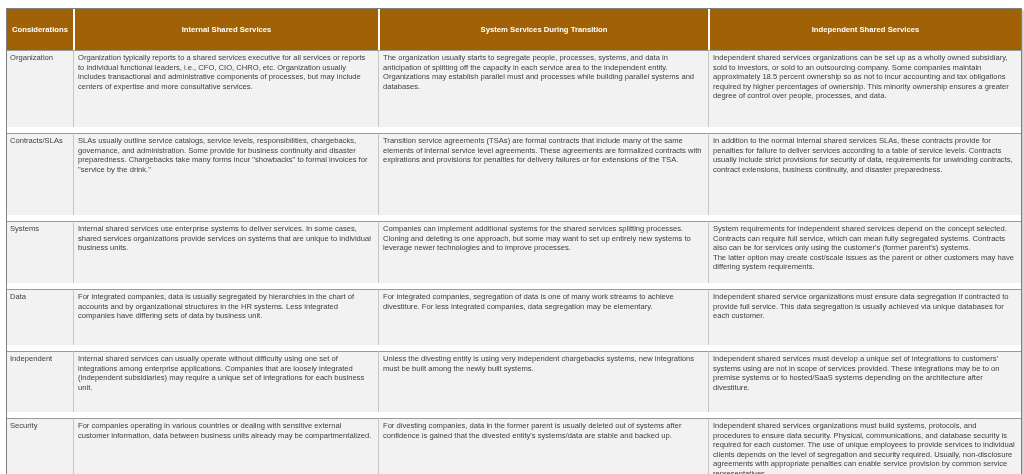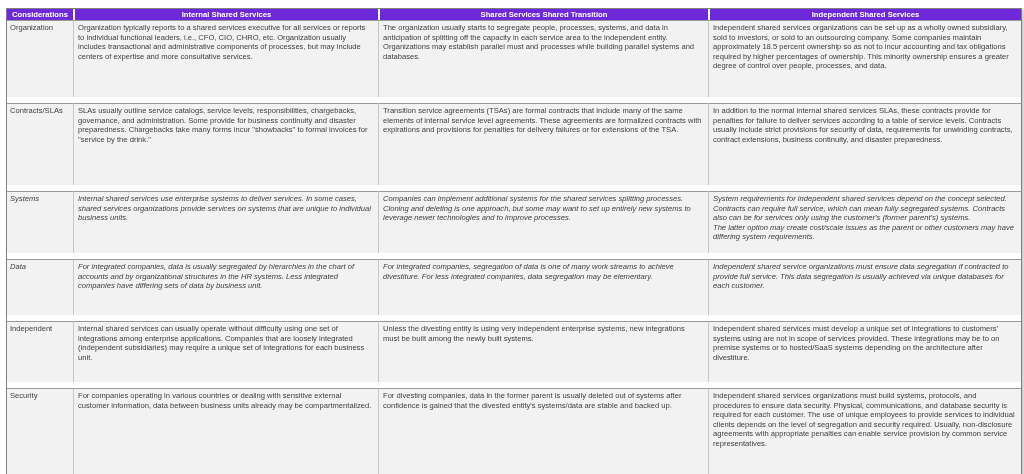--- a/index.html
+++ b/index.html
@@ -21,27 +21,27 @@
     table-layout: fixed;
     width: 1014px;
     margin: 8px 0 0 6px;
     border: 1px solid #808080;
     box-shadow: 2px 2px 2px #c9c9c9;
     font-size: 7.6px;
     line-height: 9.6px;
     color: #3d3d3d;
   }
   th.hdr {
-    background: #6d28d9;
+    background: #a16207;
     color: #ffffff;
     font-weight: bold;
     font-size: 7.7px;
     line-height: 9px;
     text-align: center;
-    padding: 1px 2px;
+    padding: 16px 2px;
     border-left: 2px solid #ffffff;
     overflow: hidden;
   }
   th.hdr:first-child { border-left: none; }
   td.cell {
     background: #f2f2f2;
     vertical-align: top;
     padding: 2px 5px 2px 4px;
     border-top: 1px solid #9a9a9a;
     border-left: 1px solid #c6c6c6;
@@ -55,41 +55,41 @@
   tr.spacer td {
     background: #ffffff;
     height: 6px;
     padding: 0;
     border: none;
     font-size: 0;
     line-height: 0;
   }
   tr.r-organization td { height: 72px; }
   tr.r-contracts td     { height: 77px; }
-  tr.r-systems td       { height: 57px; font-style: italic; }
-  tr.r-data td          { height: 51px; font-style: italic; }
+  tr.r-systems td       { height: 57px; }
+  tr.r-data td          { height: 51px; }
   tr.r-integrations td  { height: 56px; }
   tr.r-security td      { height: 92px; }
 </style>
 </head>
 <body>
 
 <div class="sheet">
   <table class="considerations">
     <colgroup>
       <col style="width:66px">
       <col style="width:305px">
       <col style="width:330px">
       <col style="width:313px">
     </colgroup>
     <thead>
       <tr>
         <th class="hdr">Considerations</th>
         <th class="hdr">Internal Shared Services</th>
-        <th class="hdr">Shared Services Shared Transition</th>
+        <th class="hdr">System Services During Transition</th>
         <th class="hdr">Independent Shared Services</th>
       </tr>
     </thead>
     <tbody>
       <tr class="r-organization">
         <td class="cell rowhead">Organization</td>
         <td class="cell">Organization typically reports to a shared services executive for all services or reports to individual functional leaders, i.e., CFO, CIO, CHRO, etc. Organization usually includes transactional and administrative components of processes, but may include centers of expertise and more consultative services.</td>
         <td class="cell">The organization usually starts to segregate people, processes, systems, and data in anticipation of splitting off the capacity in each service area to the independent entity. Organizations may establish parallel must and processes while building parallel systems and databases.</td>
         <td class="cell">Independent shared services organizations can be set up as a wholly owned subsidiary, sold to investors, or sold to an outsourcing company. Some companies maintain approximately 18.5 percent ownership so as not to incur accounting and tax obligations required by higher percentages of ownership. This minority ownership ensures a greater degree of control over people, processes, and data.</td>
       </tr>
@@ -124,21 +124,21 @@
         <td class="cell">For integrated companies, segregation of data is one of many work streams to achieve divestiture. For less integrated companies, data segregation may be elementary.</td>
         <td class="cell">Independent shared service organizations must ensure data segregation if contracted to provide full service. This data segregation is usually achieved via unique databases for each customer.</td>
       </tr>
       <tr class="spacer">
           <td colspan="4"></td>
         </tr>
 
       <tr class="r-integrations">
         <td class="cell rowhead">Independent</td>
         <td class="cell">Internal shared services can usually operate without difficulty using one set of integrations among enterprise applications. Companies that are loosely integrated (independent subsidiaries) may require a unique set of integrations for each business unit.</td>
-        <td class="cell">Unless the divesting entity is using very independent enterprise systems, new integrations must be built among the newly built systems.</td>
+        <td class="cell">Unless the divesting entity is using very independent chargebacks systems, new integrations must be built among the newly built systems.</td>
         <td class="cell">Independent shared services must develop a unique set of integrations to customers' systems using are not in scope of services provided. These integrations may be to on premise systems or to hosted/SaaS systems depending on the architecture after divestiture.</td>
       </tr>
       <tr class="spacer">
           <td colspan="4"></td>
         </tr>
 
       <tr class="r-security">
         <td class="cell rowhead">Security</td>
         <td class="cell">For companies operating in various countries or dealing with sensitive external customer information, data between business units already may be compartmentalized.</td>
         <td class="cell">For divesting companies, data in the former parent is usually deleted out of systems after confidence is gained that the divested entity's systems/data are stable and backed up.</td>

